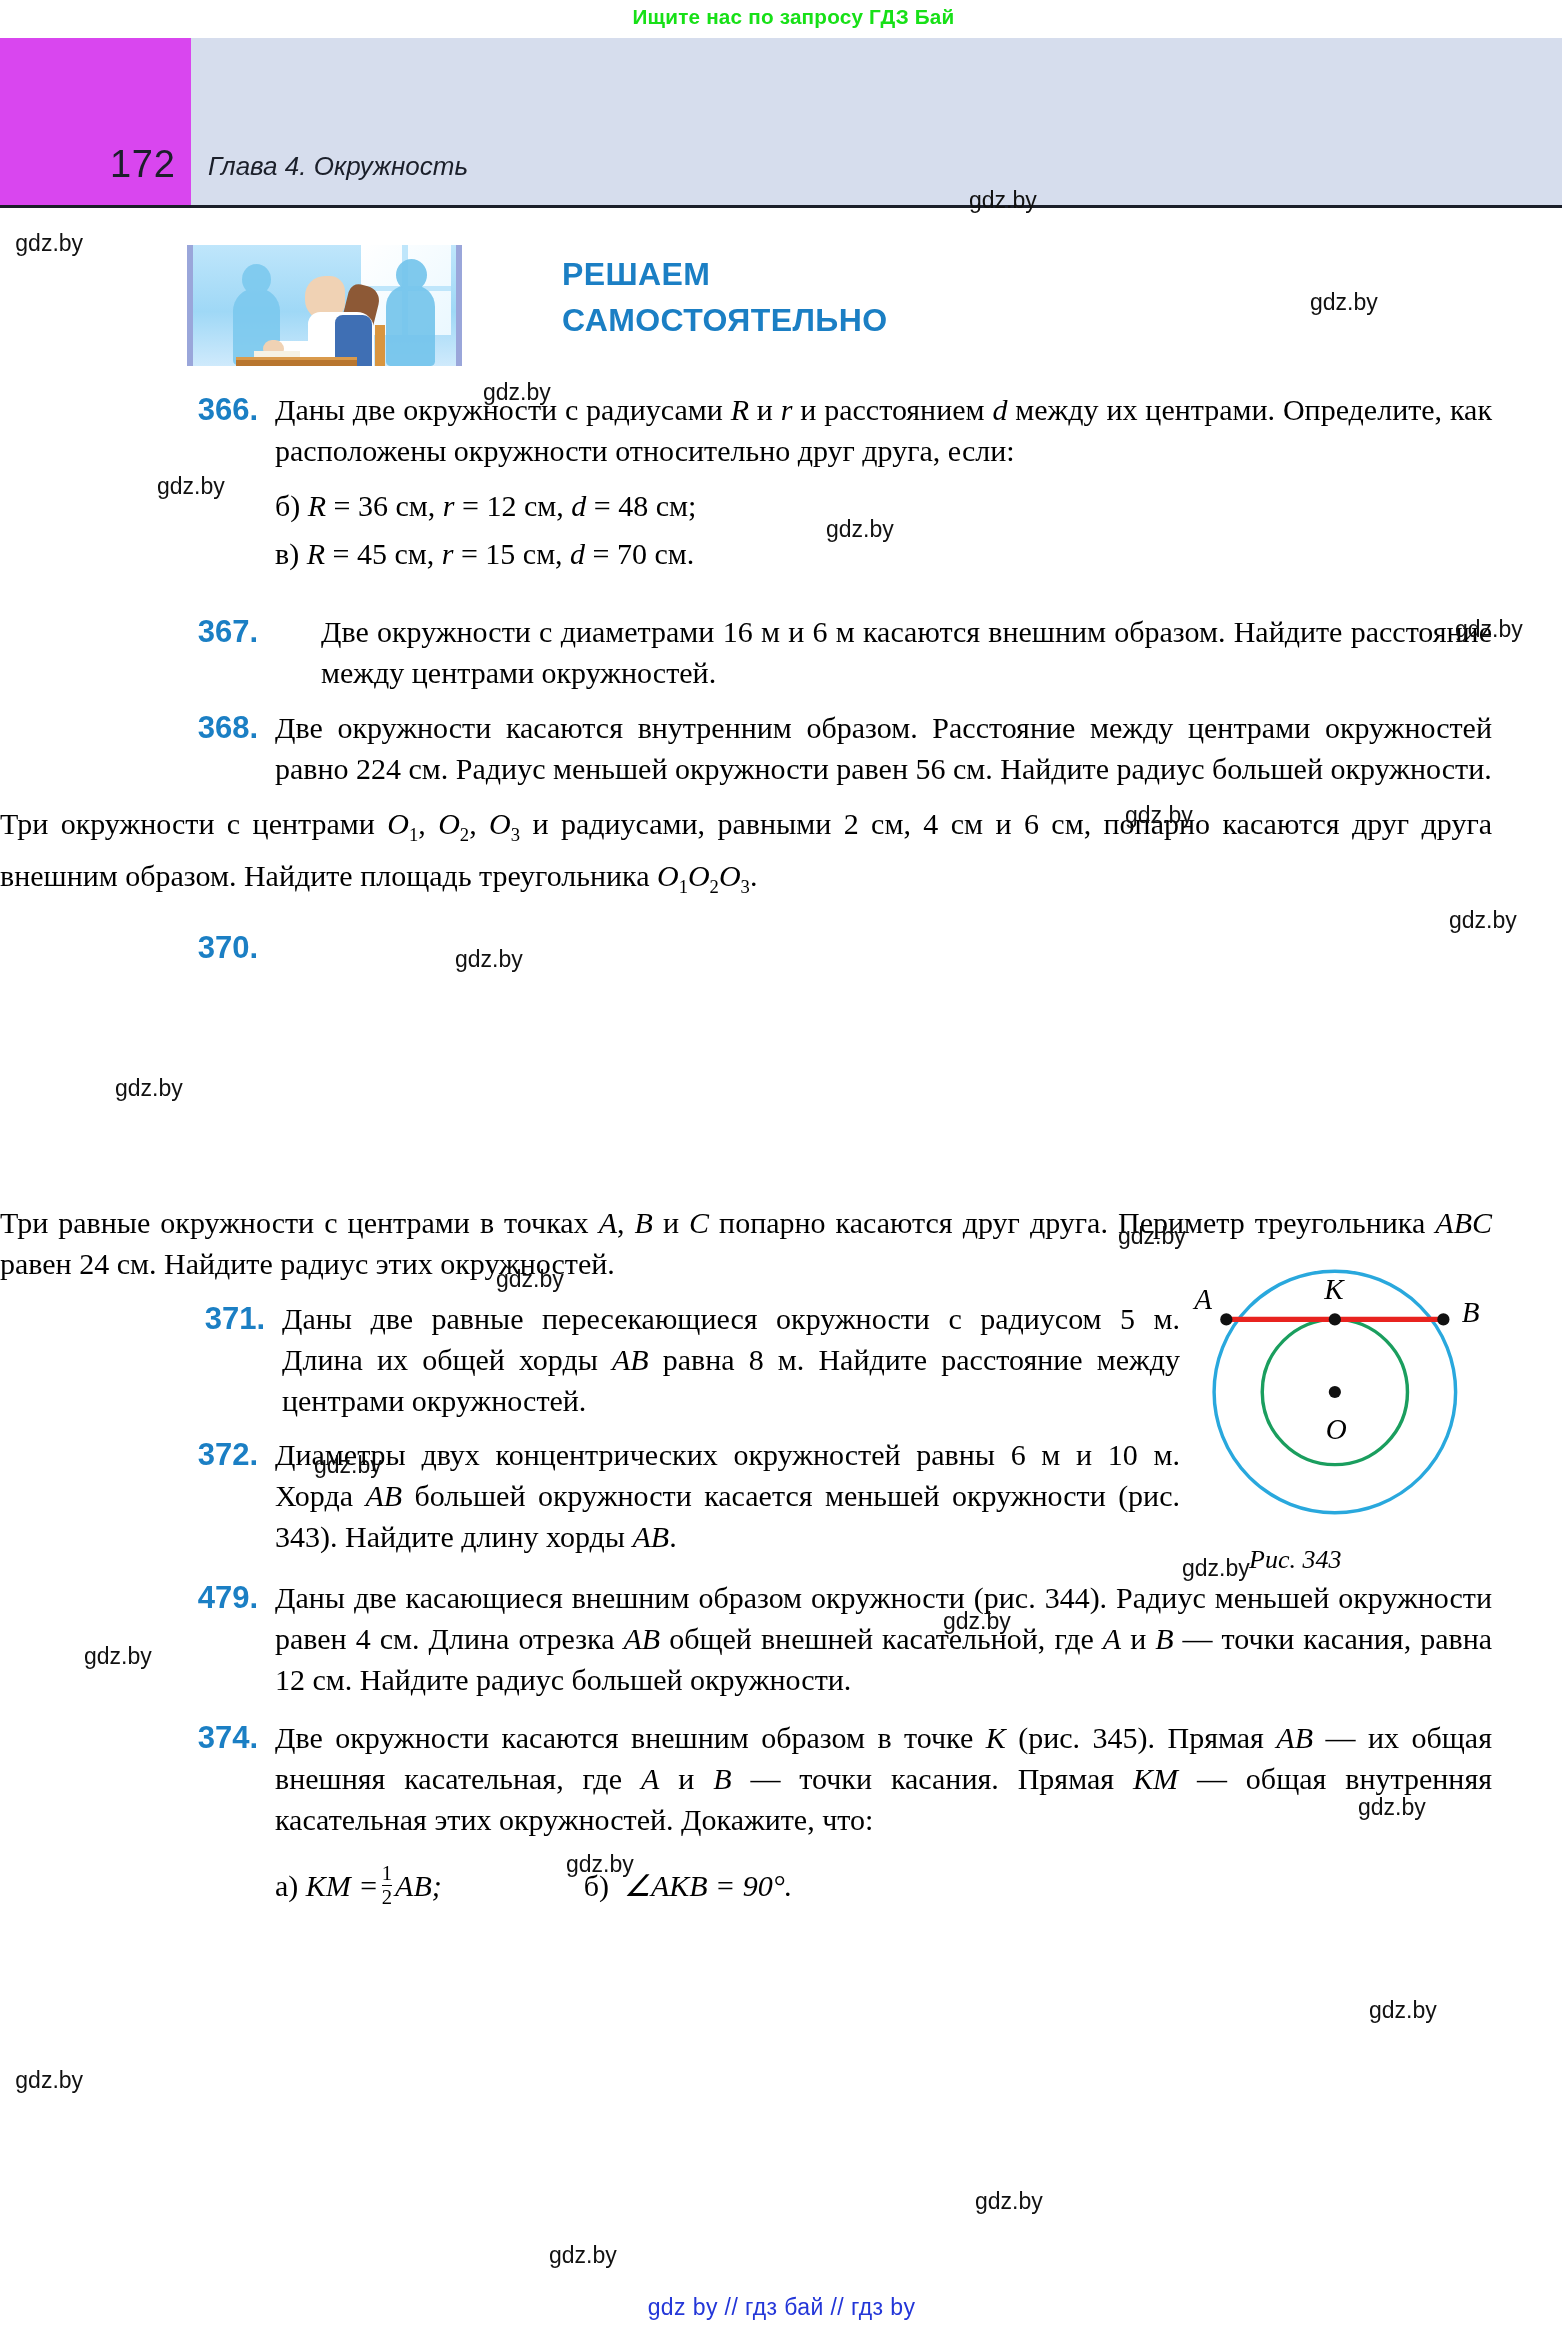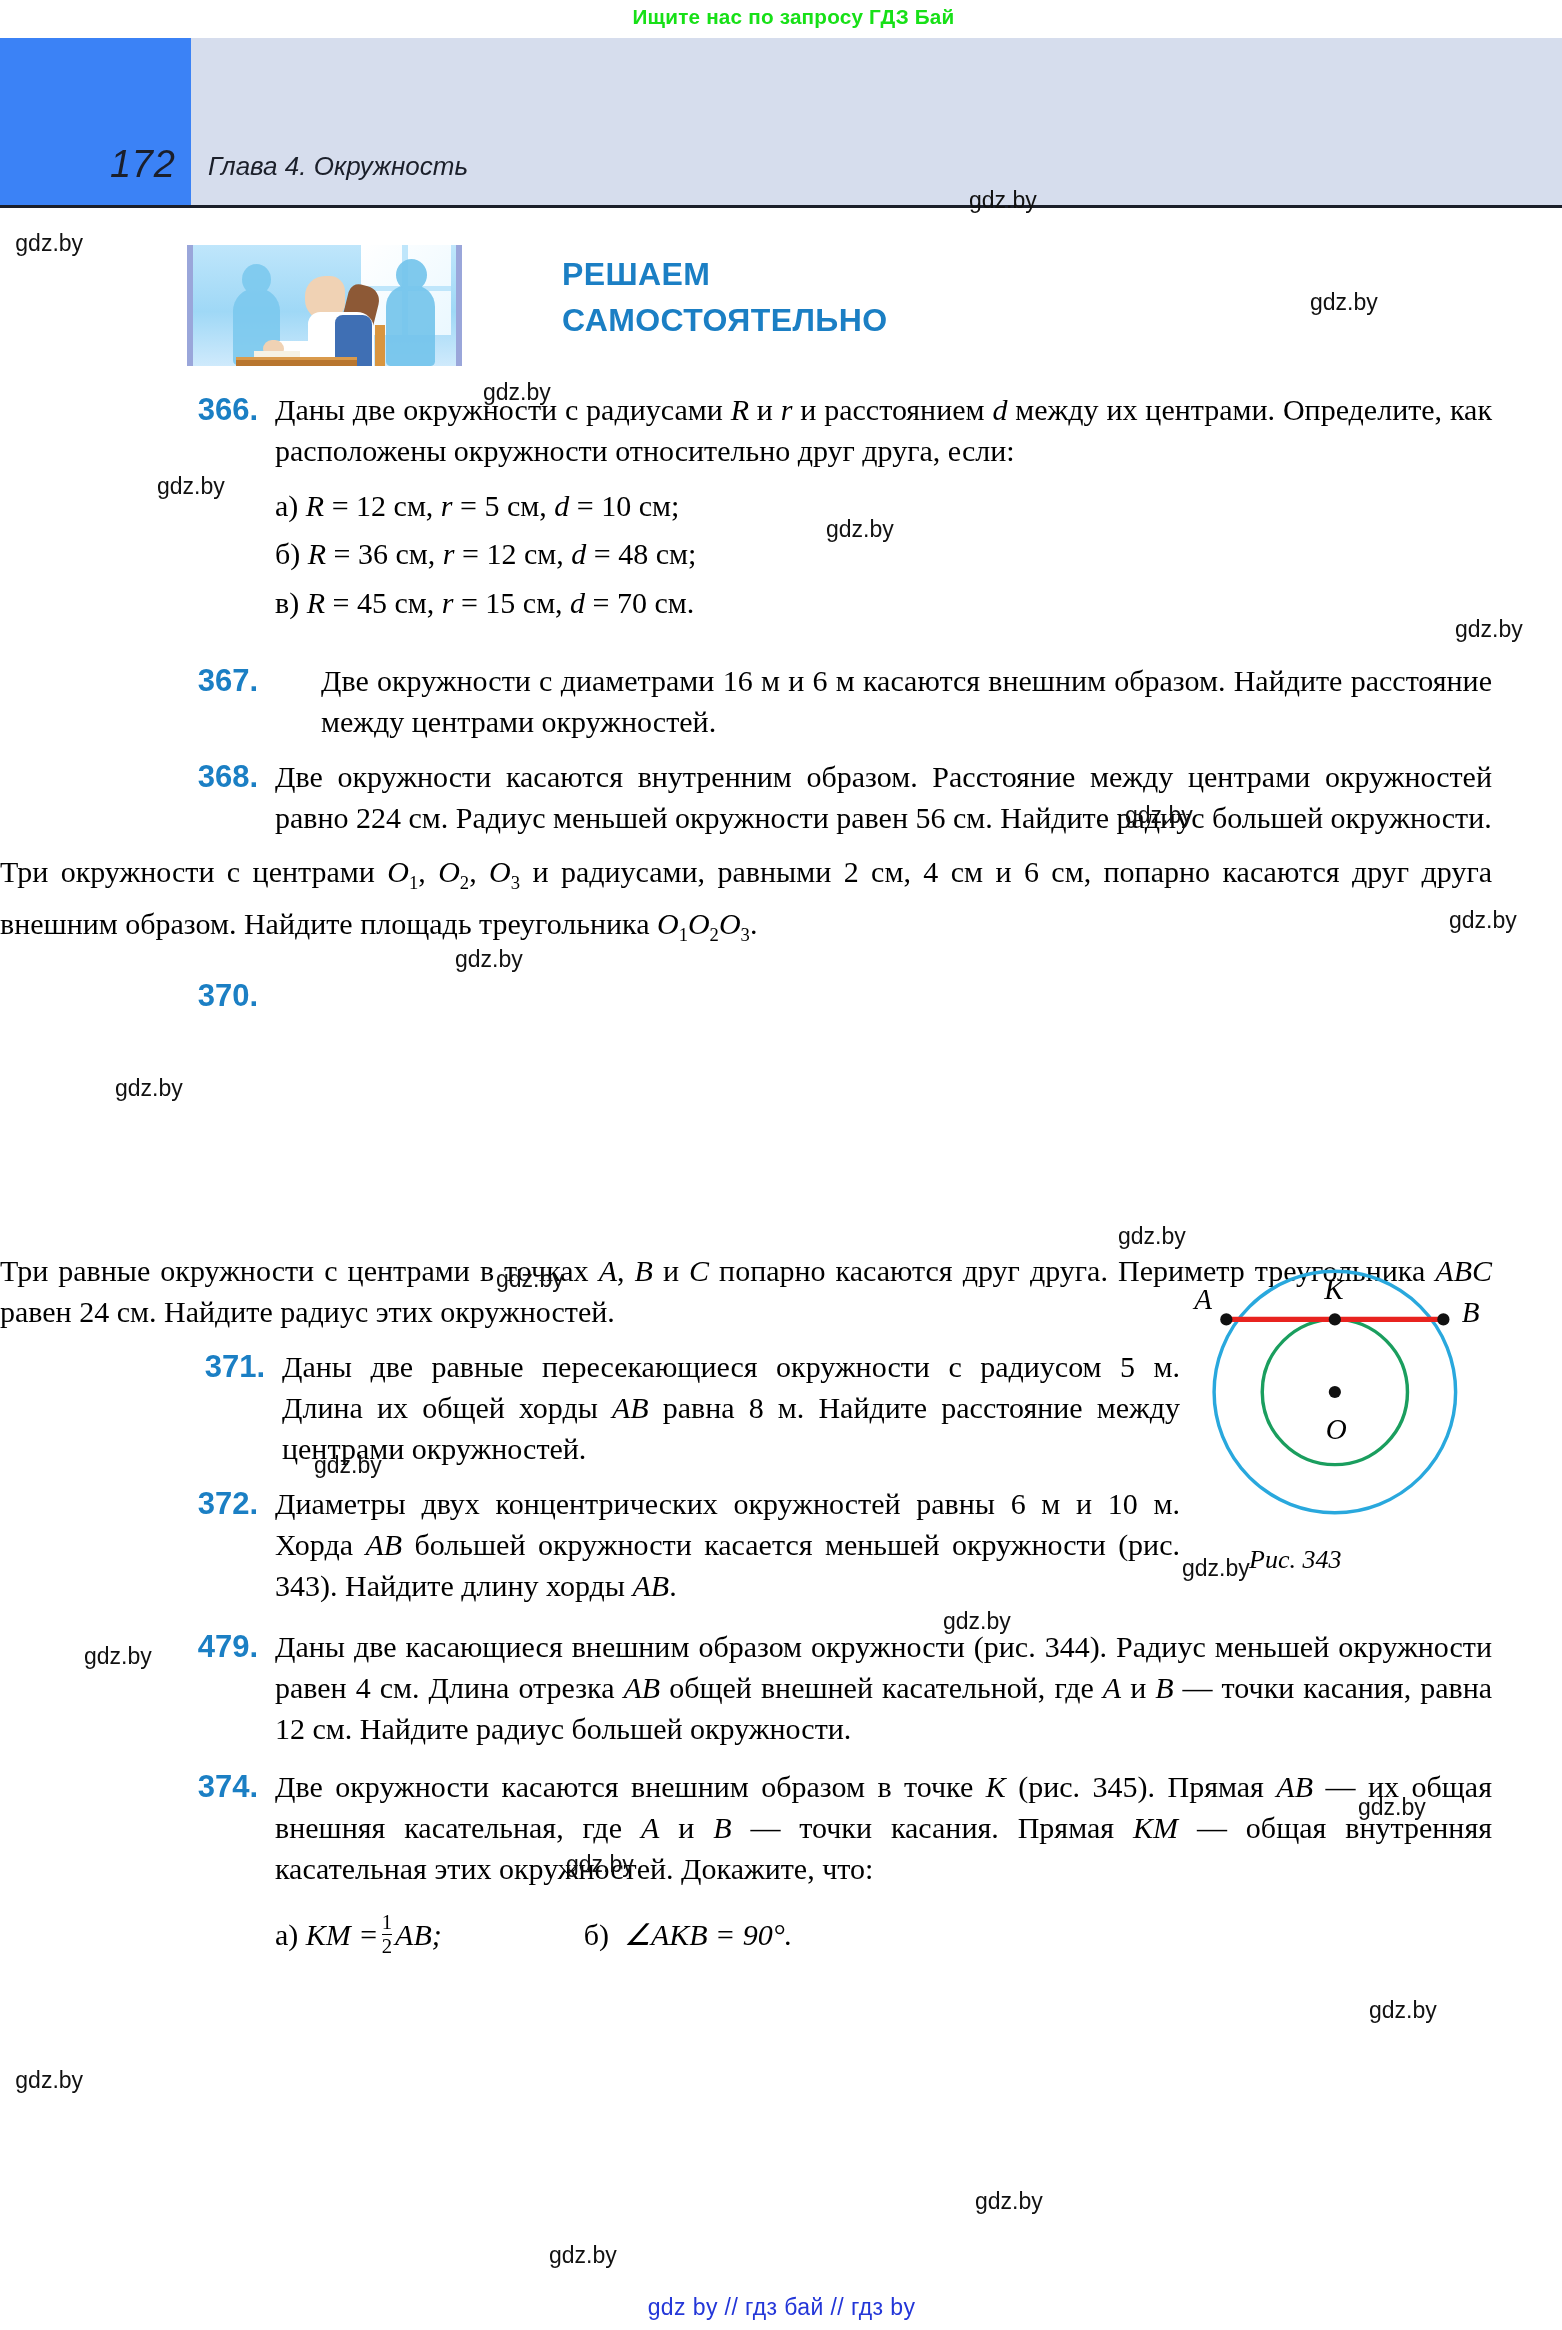--- a/index.html
+++ b/index.html
@@ -28,23 +28,23 @@
 
   
   .page-header {
     position: absolute;
     top: 38px; left: 0; width: 1563px; height: 168px;
     display: flex;
     align-items: flex-end;
   }
   .header-pagebox {
     width: 191px; height: 168px;
-    background: #3b82f6;
+    background: #d946ef;
     display: flex; align-items: flex-end; justify-content: flex-end;
-    padding-bottom: 20px; padding-right: 15.3px; font-style: italic;
+    padding-bottom: 20px; padding-right: 15.3px;
   }
   .header-pagenum {
     font-family: "Liberation Sans", sans-serif;
     font-size: 38px;
     color: #1b1f2a;
     letter-spacing: 0.8px;
   }
   .header-titlebox {
     flex: 1; height: 168px;
     background: #d6dded;
@@ -291,21 +291,20 @@
     </div>
   </div>
 
   <div class="problems">
 
     <div class="prob" style="margin-bottom:3.1px;">
       <div class="prob-num">366.</div>
       <div class="prob-body">
         <p>Даны две окружности с радиусами <i>R</i> и <i>r</i> и расстоянием <i>d</i> между их центрами. Определите, как расположены окружности относительно друг друга, если:</p>
         <div class="sublist">
-          <div>а) <i>R</i> = 12 см, <i>r</i> = 5 см, <i>d</i> = 10 см;</div>
           <div>б) <i>R</i> = 36 см, <i>r</i> = 12 см, <i>d</i> = 48 см;</div>
           <div>в) <i>R</i> = 45 см, <i>r</i> = 15 см, <i>d</i> = 70 см.</div>
         </div>
       </div>
     </div>
 
     <div class="prob" style="margin-top:29px;gap:46px;">
       <div class="prob-num">367.</div>
       <div class="prob-body">
         <p>Две окружности с диаметрами 16 м и 6 м касаются внешним образом. Найдите расстояние между центрами окружностей.</p>

